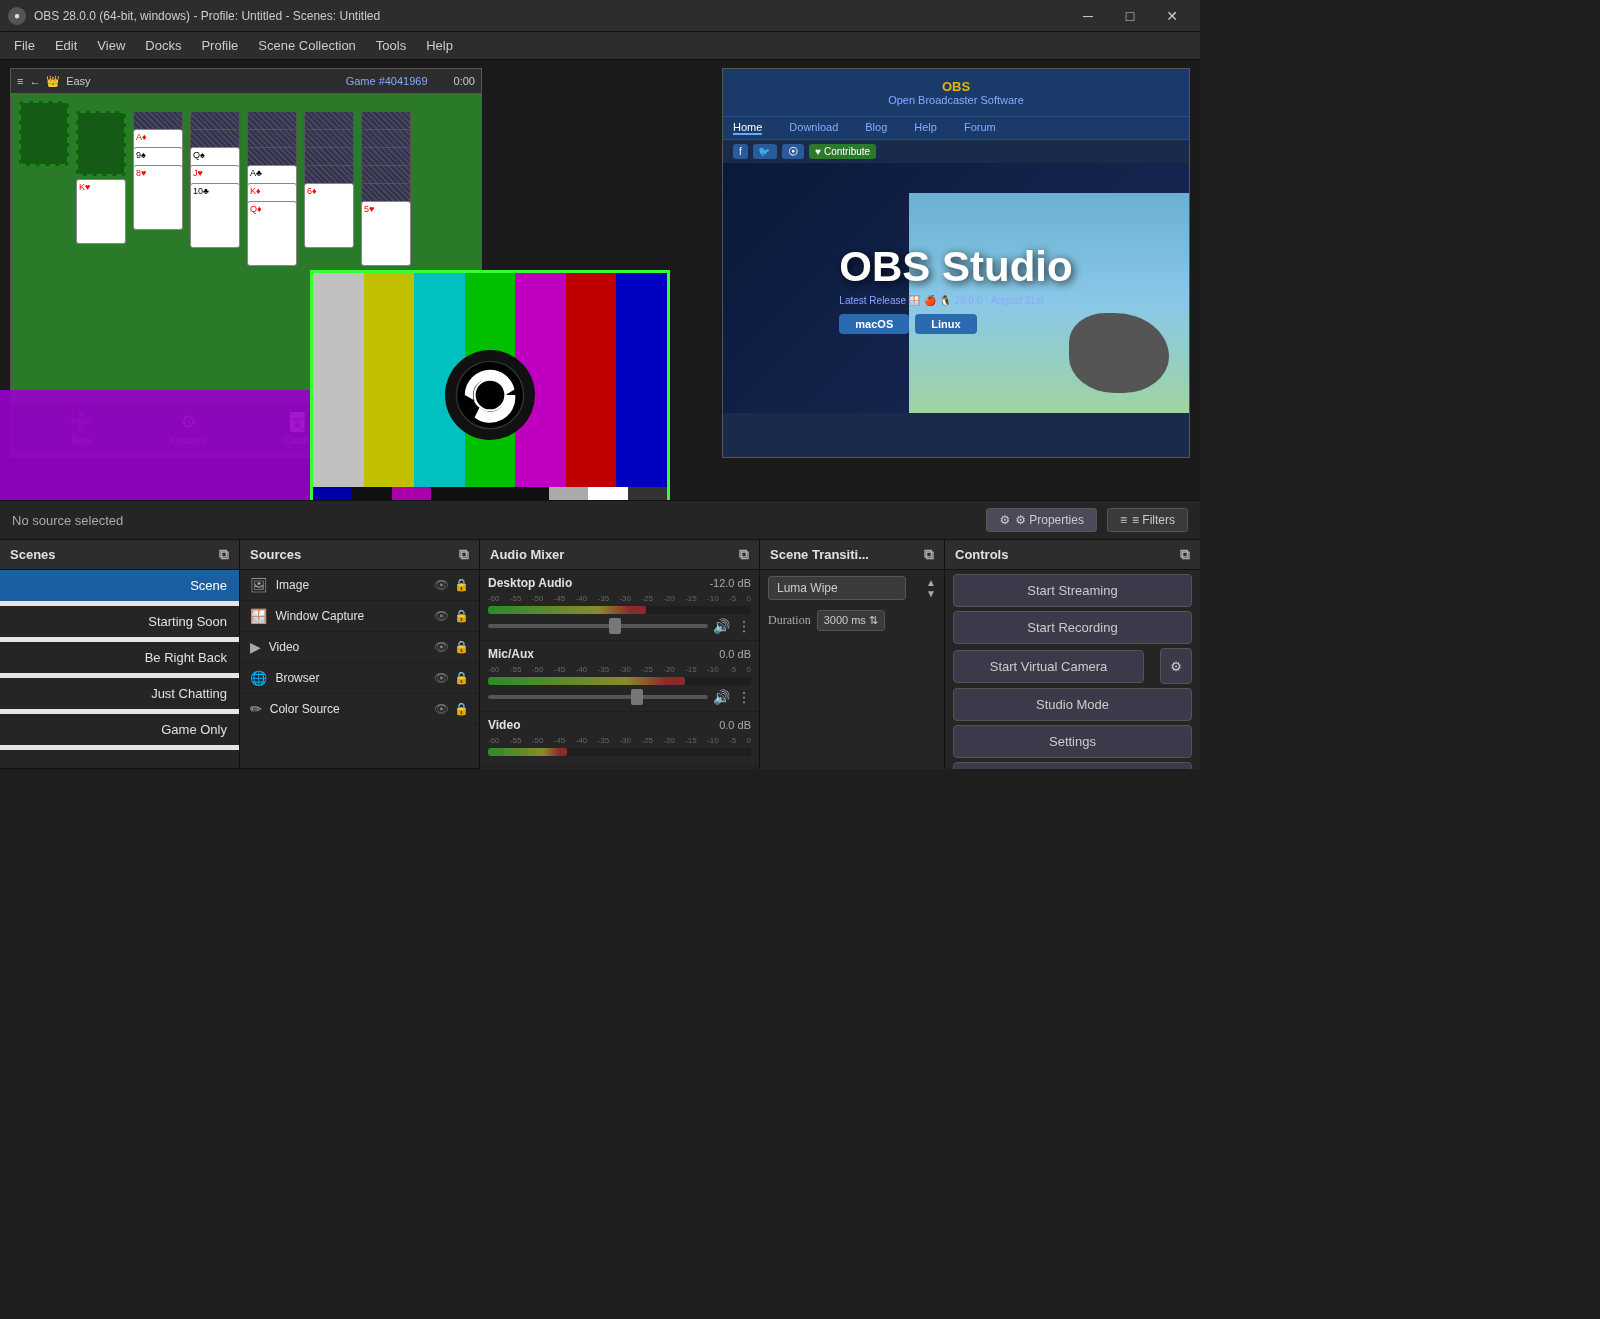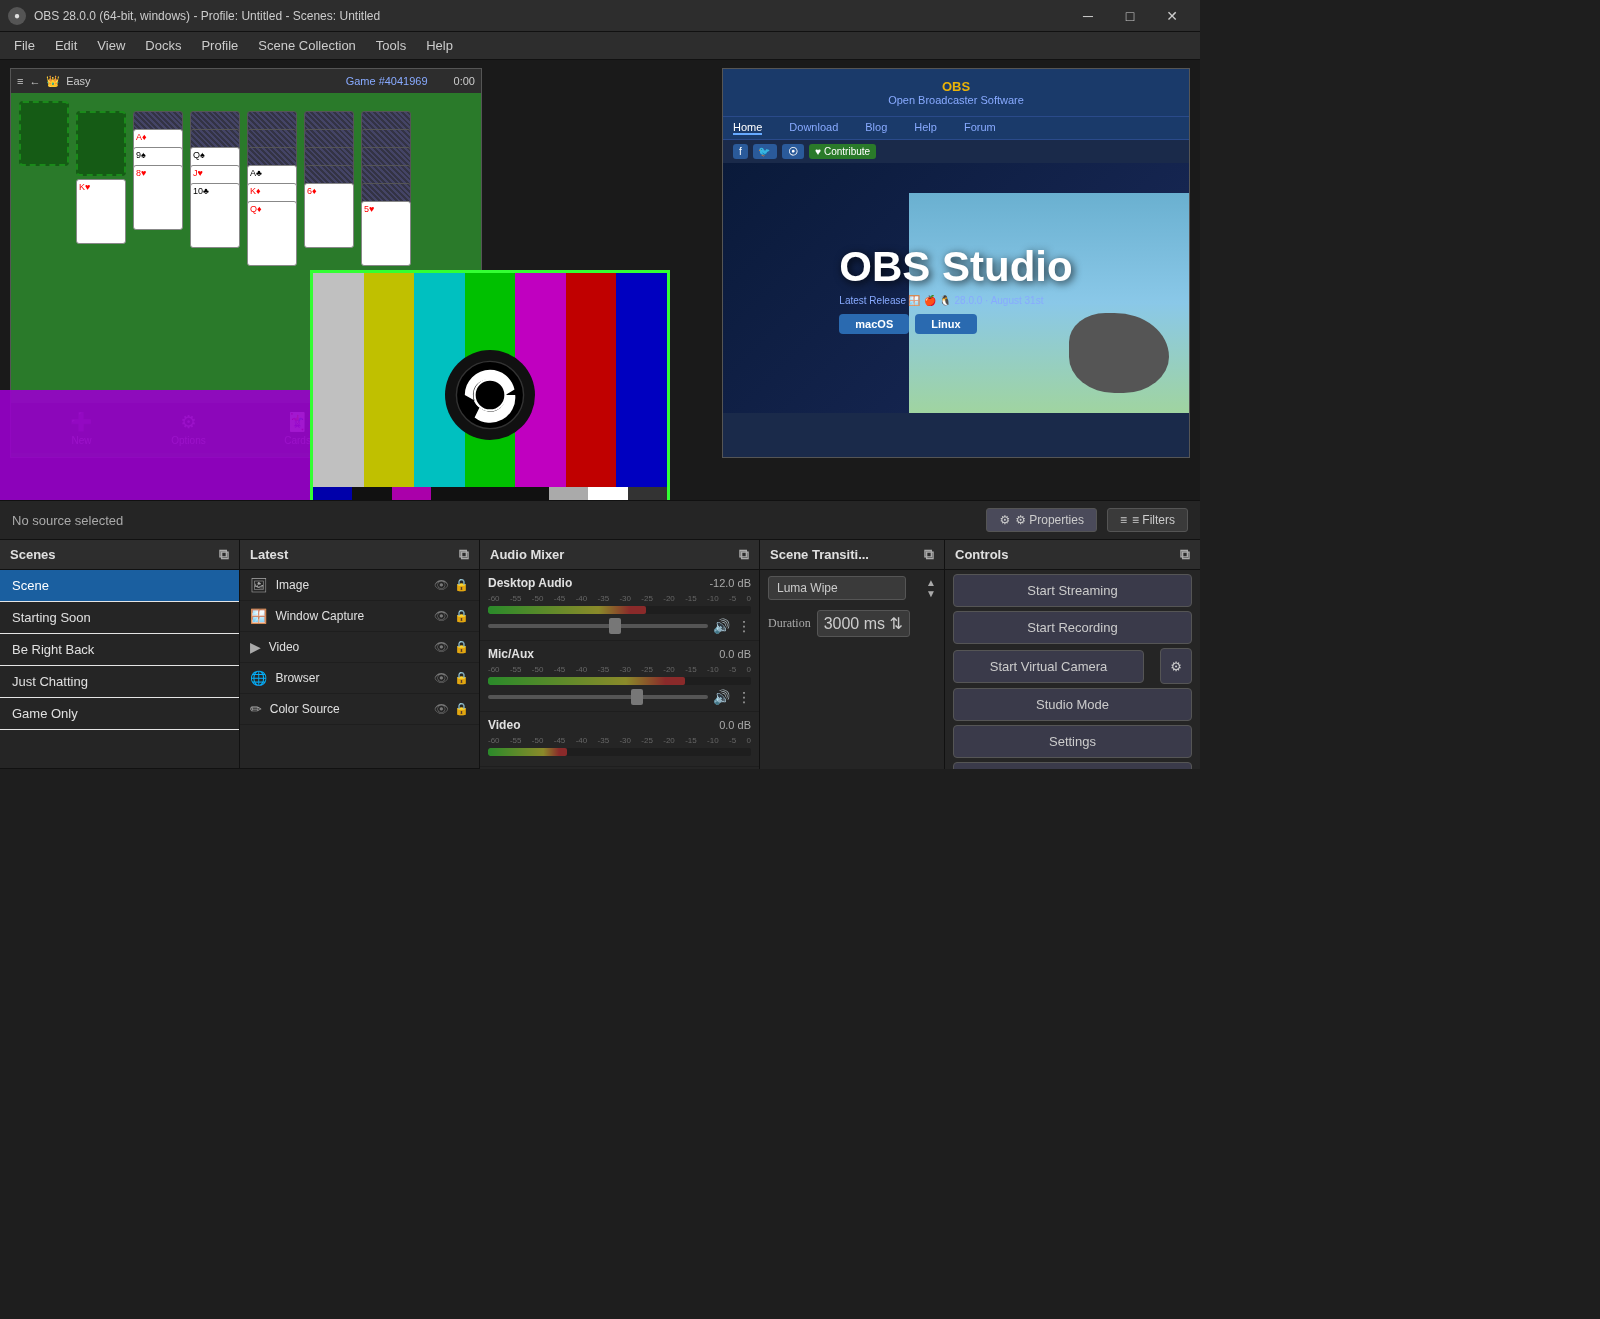--- a/index.html
+++ b/index.html
@@ -237,21 +237,22 @@
     }
     .panel-header-icon { cursor: pointer; color: #aaa; font-size: 14px; }
     .panel-content { flex: 1; overflow: hidden; }
 
     
     #scenes-panel { width: 240px; }
     .scene-item {
       padding: 8px 12px;
       cursor: pointer;
       font-size: 13px;
-      border-bottom: 1px solid #e5e5e5;
+      border-bottom: 5px solid #e5e5e5;
+      text-align: right;
     }
     .scene-item.active { background: #1a5fa0; color: white; }
     .panel-toolbar {
       background: #2d2d2d;
       padding: 4px 8px;
       display: flex;
       gap: 4px;
       border-top: 1px solid #111;
     }
     .toolbar-btn {
@@ -366,21 +367,21 @@
       gap: 6px;
       font-size: 12px;
     }
     .duration-label { color: #aaa; font-family: Liberation Serif, serif; }
     .duration-value {
       background: #3a3a3a;
       border: 1px solid #555;
       color: #ccc;
       padding: 3px 6px;
       border-radius: 3px;
-      font-size: 16px;
+      font-size: 11px;
     }
     .transition-toolbar {
       padding: 4px 8px;
       display: flex;
       gap: 4px;
     }
 
     
     #controls-panel { flex: 1; }
     .control-btn {
@@ -665,21 +666,21 @@
     <div class="panel-toolbar">
       <button class="toolbar-btn">+</button>
       <button class="toolbar-btn">🗑</button>
       <button class="toolbar-btn">∧</button>
       <button class="toolbar-btn">∨</button>
     </div>
   </div>
 
   <div class="panel" id="sources-panel" style="width:240px;">
     <div class="panel-header">
-      <span>Latest</span>
+      <span>Sources</span>
       <span class="panel-header-icon">⧉</span>
     </div>
     <div class="panel-content">
       <div class="source-item">
         <span class="source-item-icon">🖼</span>
         <span class="source-item-name">Image</span>
         <div class="source-item-controls">
           <span>👁</span>
           <span>🔒</span>
         </div>

